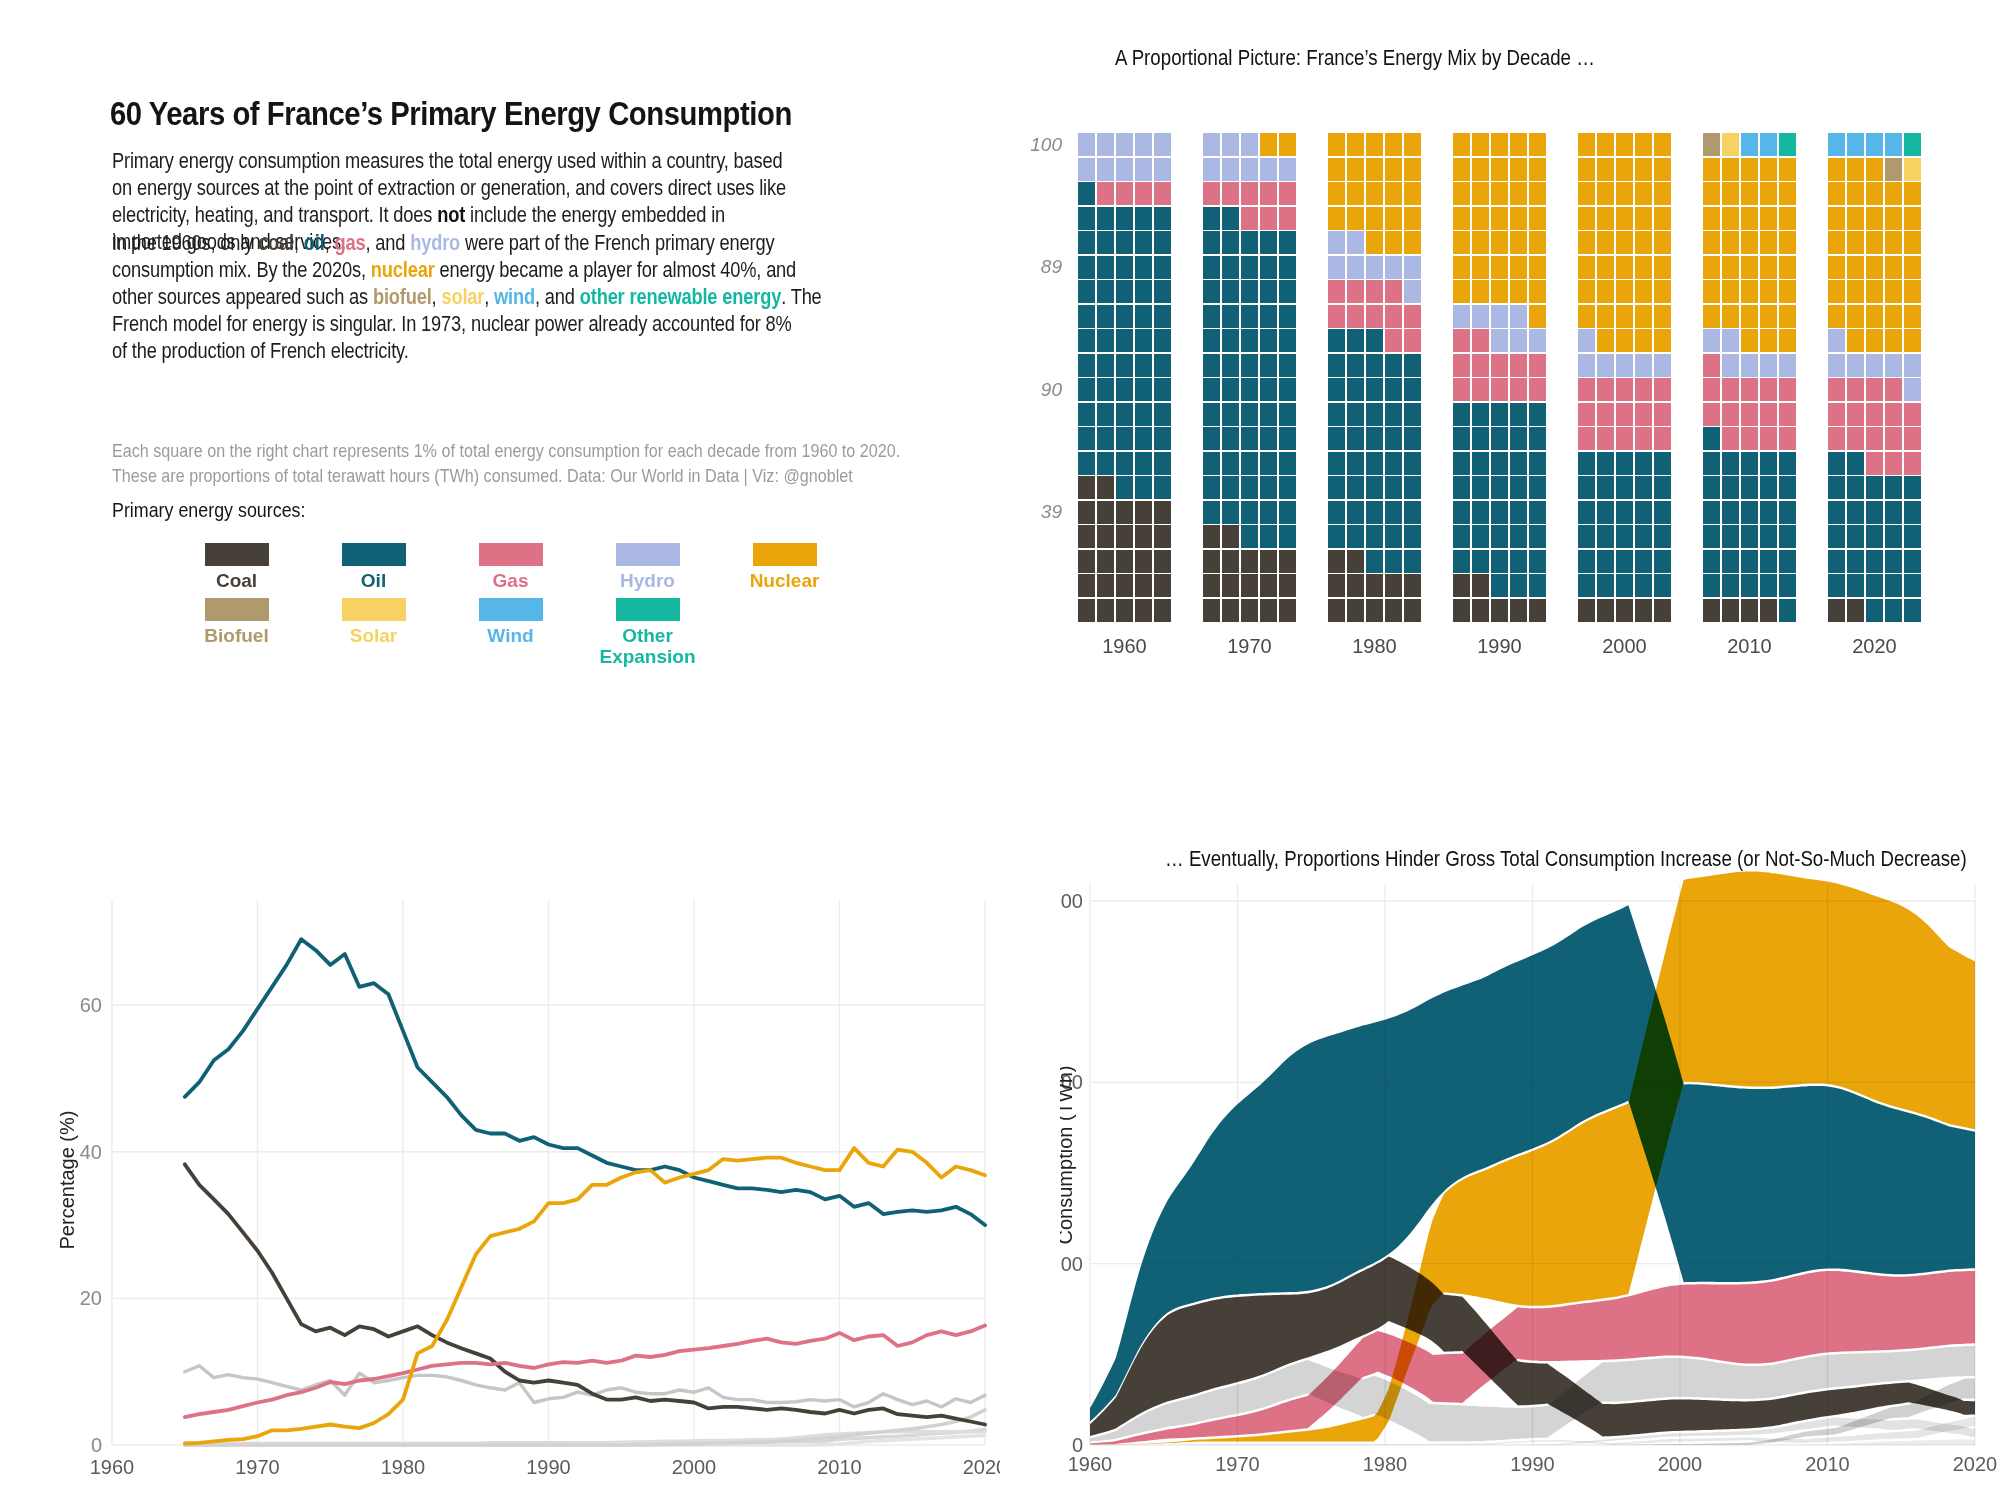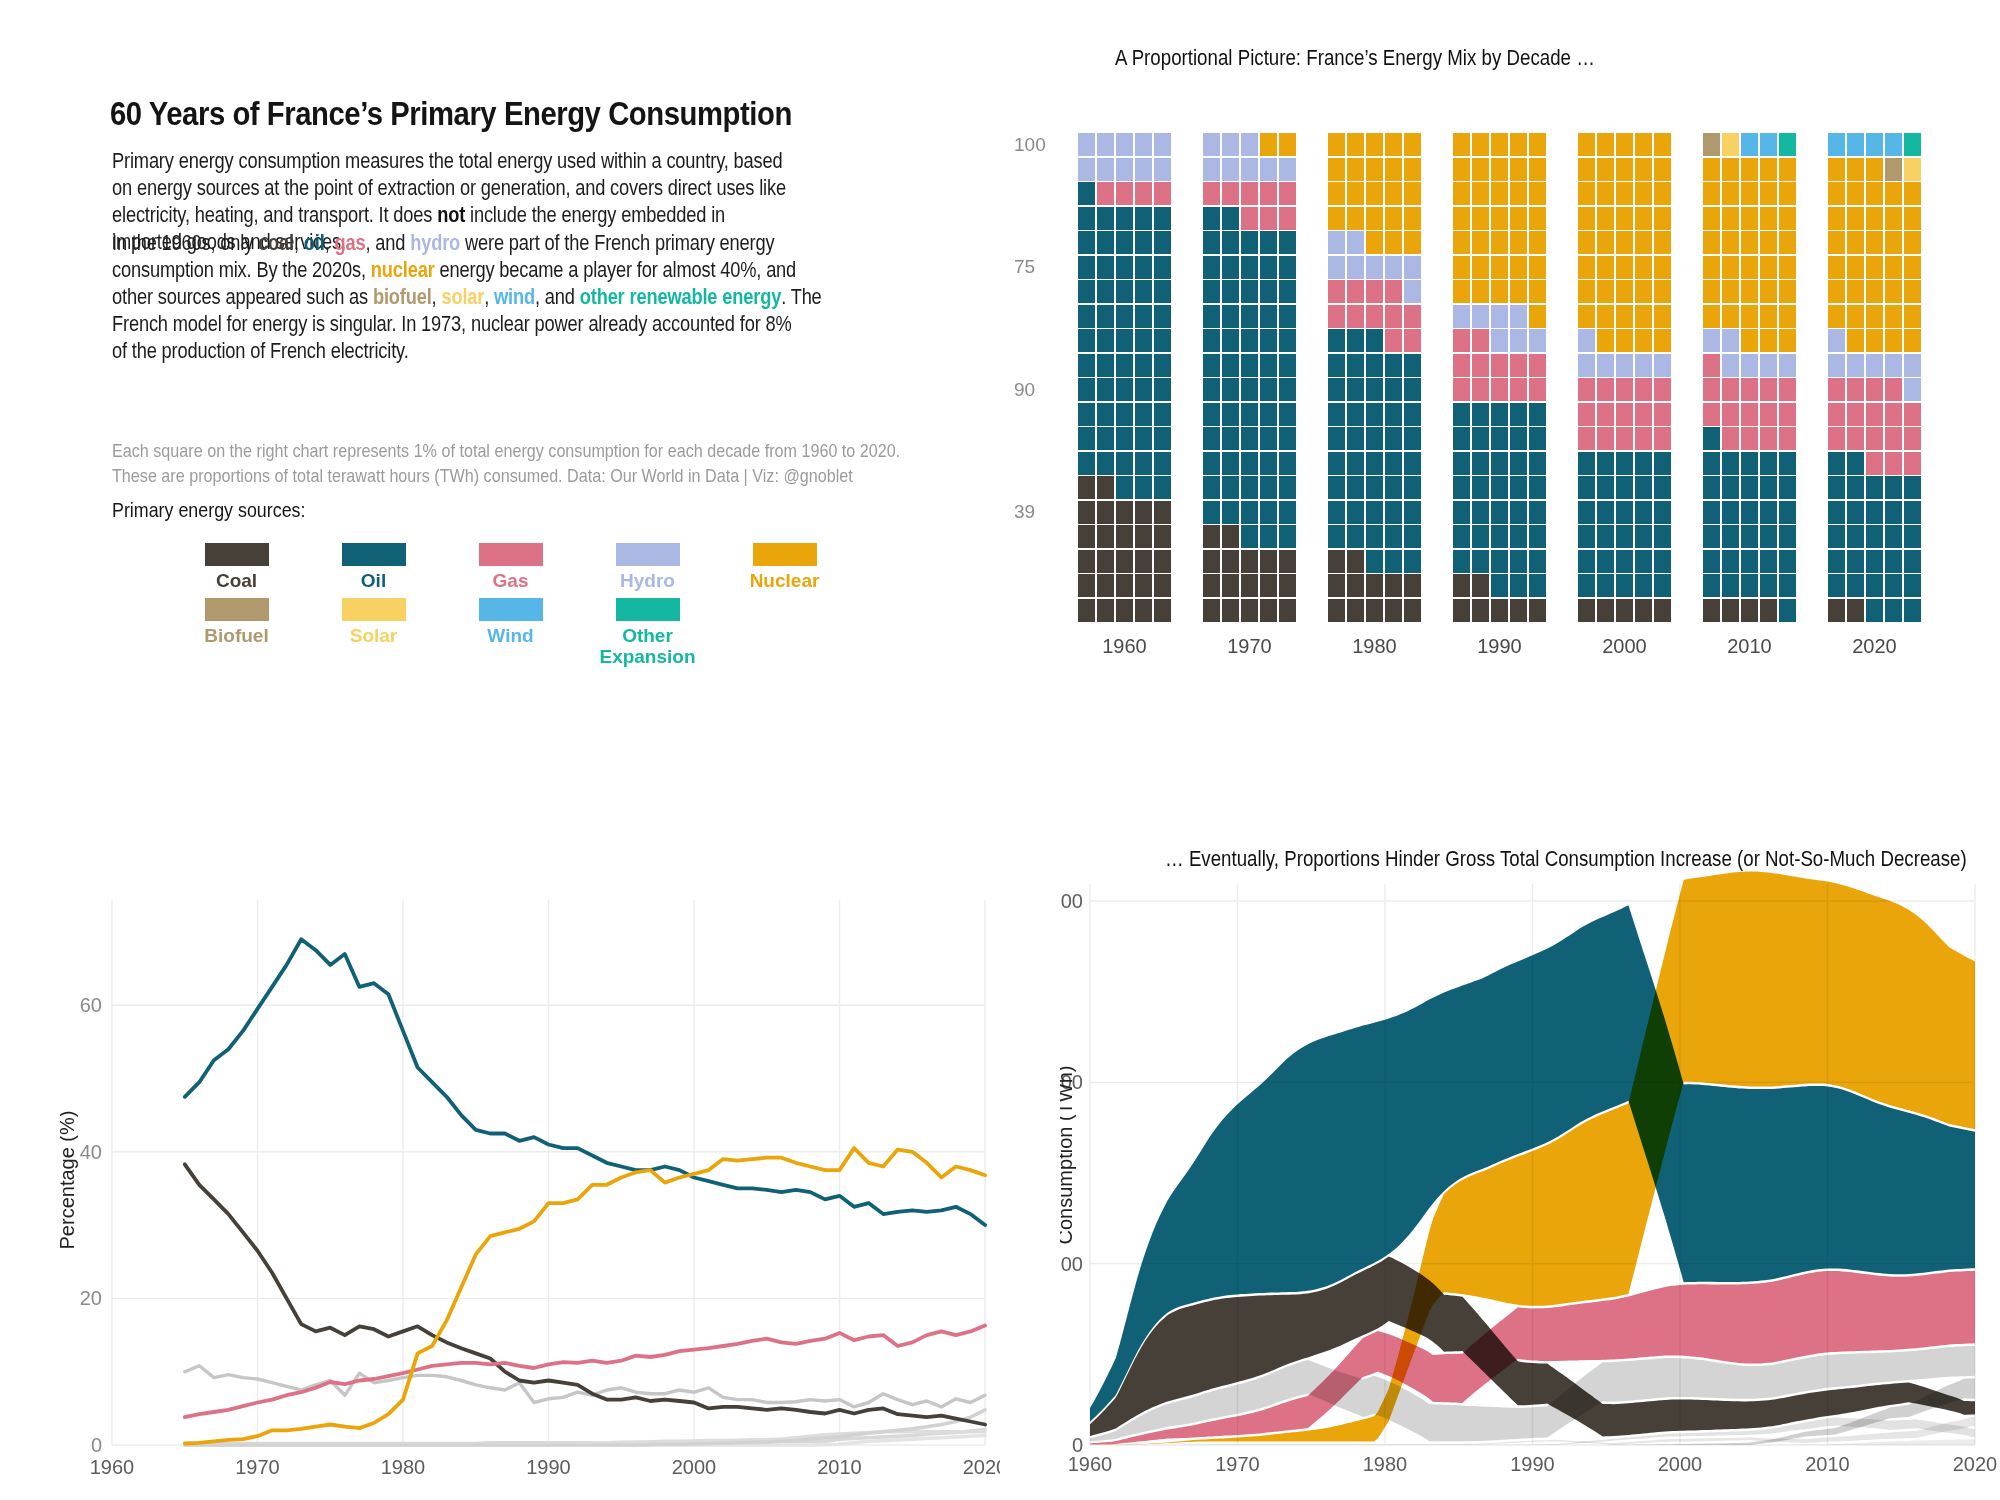--- a/index.html
+++ b/index.html
@@ -18,21 +18,21 @@
   .legend-row{display:flex;margin-bottom:7px;}
   .legend-item{width:137px;display:flex;flex-direction:column;align-items:center;}
   .legend-swatch{width:64px;height:23px;}
   .legend-label{margin-top:4px;font-size:19px;font-weight:700;text-align:center;line-height:21px;width:112px;}
   .chart-title{font-size:22px;font-weight:500;color:#111;line-height:27px;}
   .waffle-wrap{left:1014px;top:133px;width:950px;height:540px;}
   .waffle-cols{position:absolute;left:64px;top:0;display:flex;gap:32px;}
   .waffle-col{width:93px;}
   .waffle-grid{display:grid;grid-template-columns:repeat(5,1fr);grid-auto-rows:23px;gap:1.5px;width:93px;}
   .waffle-year{margin-top:13px;text-align:center;font-size:20px;color:#4a4a4a;}
-  .waffle-ytick{position:absolute;width:48px;font-size:19px;color:#8a8a8a;}
+  .waffle-ytick{position:absolute;width:48px;text-align:right;font-size:19px;color:#8a8a8a;font-style:italic;}
   svg{display:block;}
 </style>
 </head>
 <body>
 
 <div id="page">
 
   <div class="abs main-title">60 Years of France’s Primary Energy Consumption</div>
   <div class="abs para cond" style="top:148px">
       <div class="line"><span>Primary energy consumption measures the total energy used within a country, based</span></div>
@@ -92,21 +92,21 @@
           <div class="legend-swatch" style="background: rgb(20, 184, 161);"></div>
           <div class="legend-label" style="color: rgb(20, 184, 161);">Other Expansion</div>
         </div>
       </div>
     </div>
 
   <div class="abs chart-title cond" style="left:1115px;top:44px">A Proportional Picture: France’s Energy Mix by Decade …</div>
   <div class="abs waffle-wrap" id="waffle">
       <div class="waffle-ytick" style="left: 0px; top: 368px;">39</div>
       <div class="waffle-ytick" style="left: 0px; top: 245.5px;">90</div>
-      <div class="waffle-ytick" style="left: 0px; top: 123px;">75</div>
+      <div class="waffle-ytick" style="left: 0px; top: 123px;">89</div>
       <div class="waffle-ytick" style="left: 0px; top: 0.5px;">100</div>
       <div class="waffle-cols">
         <div class="waffle-col">
           <div class="waffle-grid">
             <div style="background: rgb(170, 184, 227);"></div>
             <div style="background: rgb(170, 184, 227);"></div>
             <div style="background: rgb(170, 184, 227);"></div>
             <div style="background: rgb(170, 184, 227);"></div>
             <div style="background: rgb(170, 184, 227);"></div>
             <div style="background: rgb(170, 184, 227);"></div>

